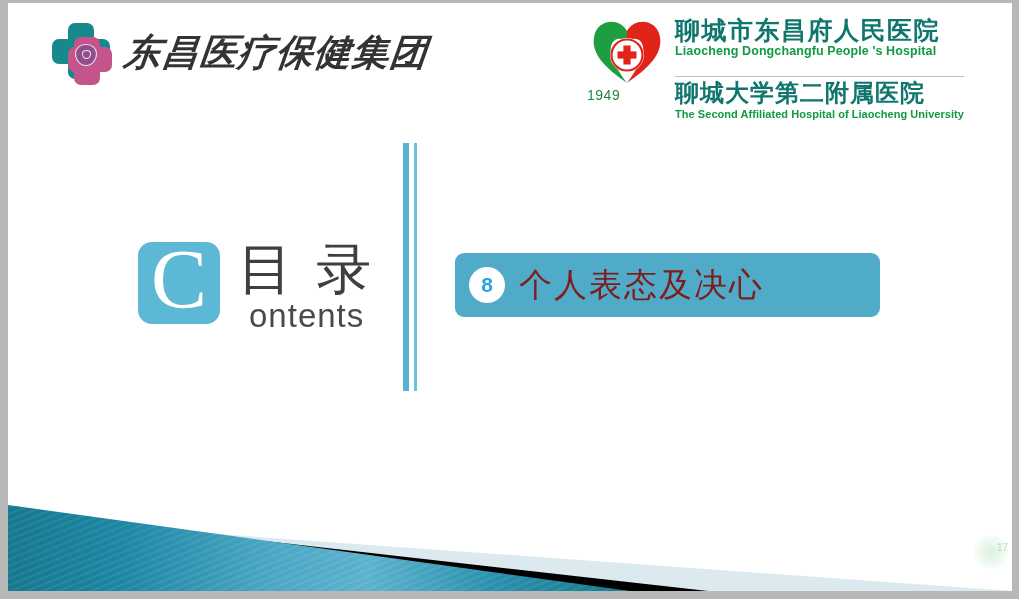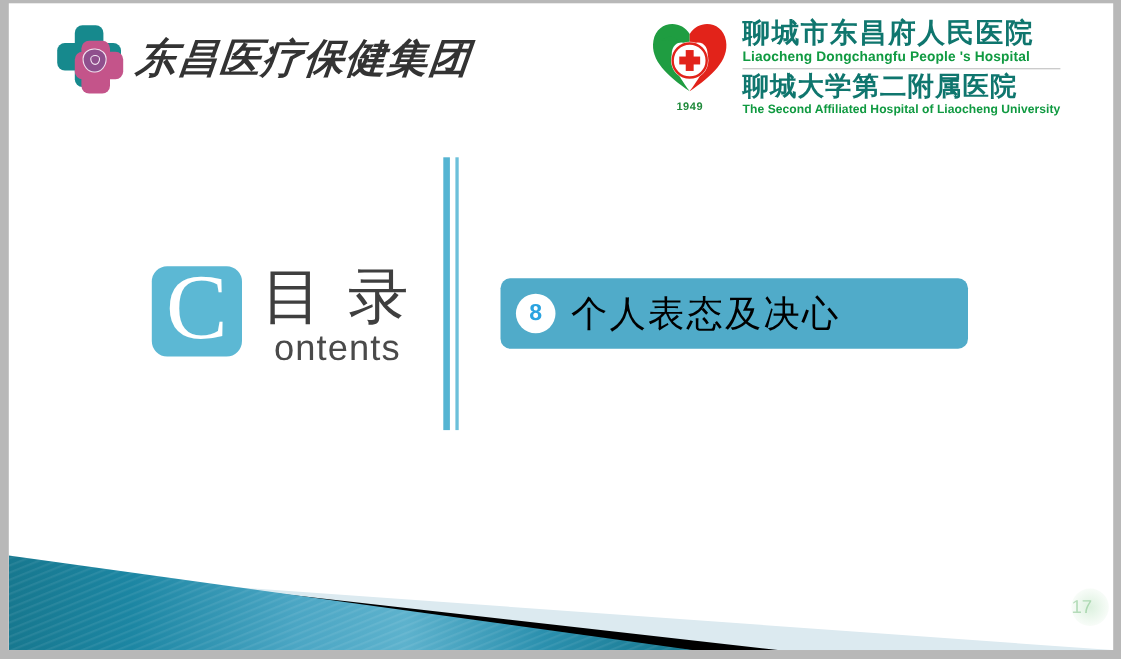--- a/index.html
+++ b/index.html
@@ -106,46 +106,45 @@
     position: relative;
     width: 80px;
     height: 88px;
     flex: none;
   }
   .emblem-year {
     position: absolute;
     bottom: 0;
     left: 0;
     width: 80px;
-    text-align: center;
-    font-size: 10px;
+    text-align: left;
+    font-size: 14px;
     color: #1f8a3b;
     letter-spacing: 0.5px;
-    font-weight: bold;
   }
   .brand-right-text {
     padding-top: 2px;
   }
   .hosp-cn-1 {
     font-family: "Liberation Sans", sans-serif;
     font-size: 25px;
     font-weight: bold;
     color: #0f766e;
     letter-spacing: 1.5px;
     line-height: 1.05;
     white-space: nowrap;
   }
   .hosp-en-1 {
     font-size: 12.5px;
     font-weight: bold;
     color: #109a41;
     letter-spacing: 0.1px;
     white-space: nowrap;
     margin-top: 1px;
-    padding-bottom: 4px;
+    padding-bottom: 18px;
     border-bottom: 1.5px solid #bfbfbf;
   }
   .hosp-cn-2 {
     font-family: "Liberation Serif", serif;
     font-size: 24px;
     font-weight: bold;
     color: #0f766e;
     letter-spacing: 1px;
     line-height: 1.1;
     margin-top: 3px;
@@ -251,21 +250,21 @@
     justify-content: center;
     font-family: "Liberation Sans", sans-serif;
     font-size: 21px;
     font-weight: bold;
     color: #2aa3e0;
     flex: none;
   }
   .item-label {
     font-family: "Liberation Serif", serif;
     font-size: 33px;
-    color: #000000;
+    color: #7f1d1d;
     letter-spacing: 2px;
     margin-left: 14px;
     white-space: nowrap;
   }
 
   
   .deco {
     position: absolute;
     left: 0;
     bottom: 0;
@@ -282,22 +281,22 @@
     width: 34px;
     height: 34px;
     border-radius: 50%;
     background: radial-gradient(circle, rgba(120,200,130,0.26) 0%, rgba(180,225,185,0.12) 65%, rgba(255,255,255,0) 100%);
     pointer-events: none;
   }
   .watermark span {
     position: absolute;
     left: 0; top: 7px;
     width: 34px;
-    text-align: left;
-    font-size: 17px;
+    text-align: right;
+    font-size: 10px;
     color: rgba(90,175,100,0.40);
   }
 
   
   .frame-bottom {
     position: absolute;
     left: 0;
     bottom: 0;
     width: 1019px;
     height: 8px;

